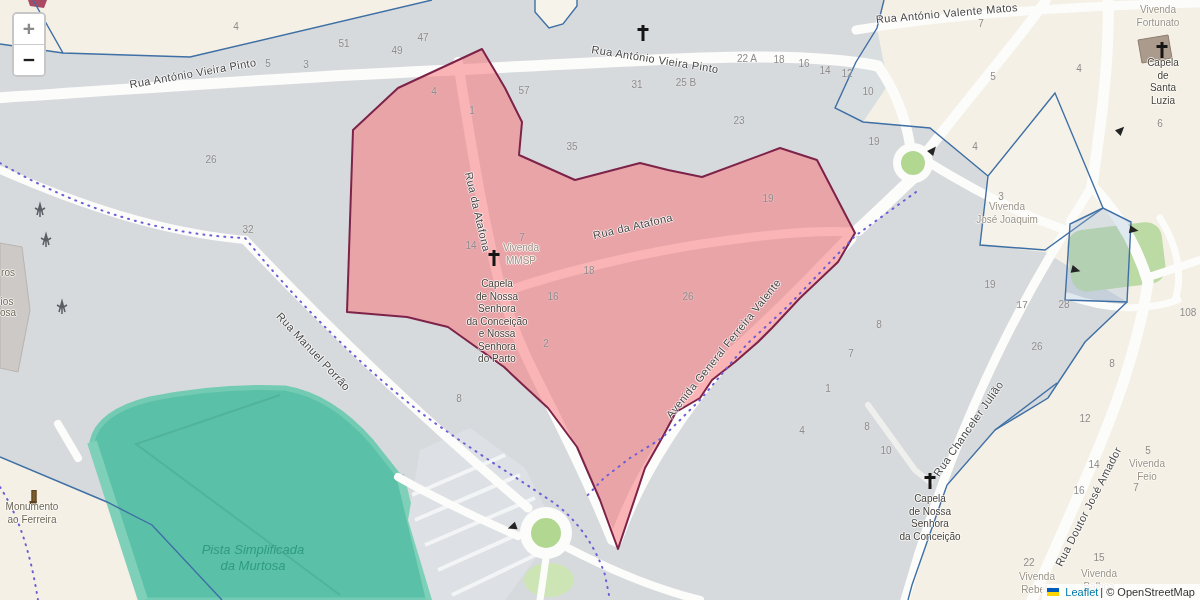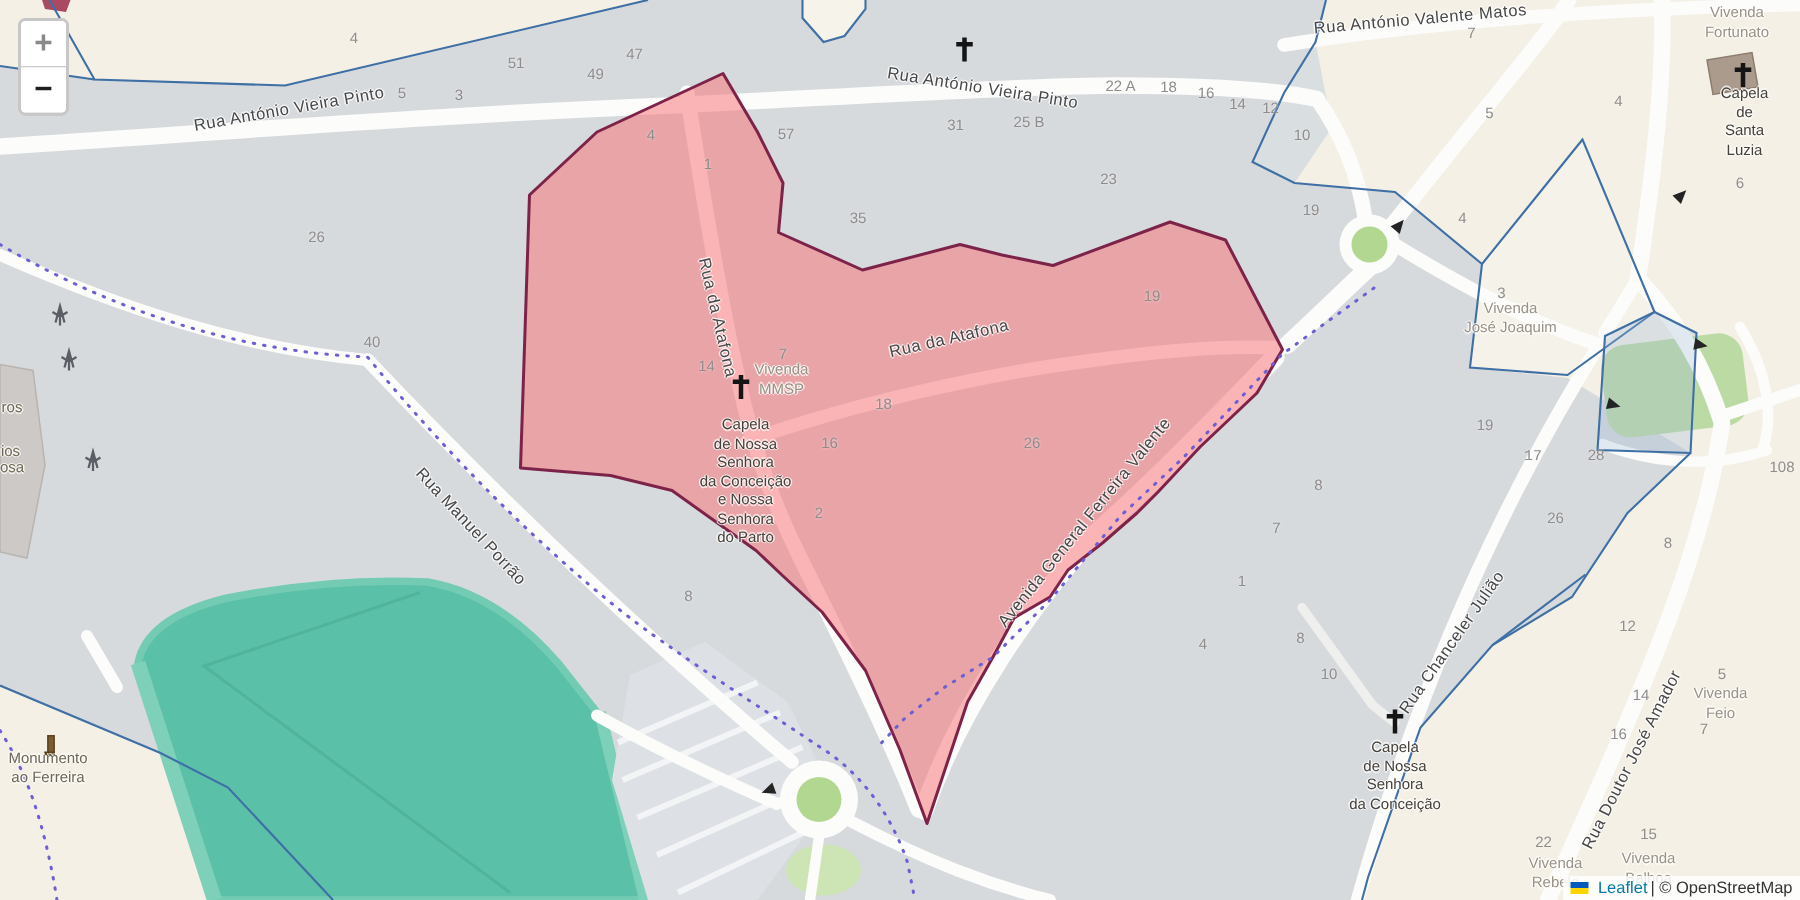--- a/index.html
+++ b/index.html
@@ -200,40 +200,42 @@
 da Conceição
 e Nossa
 Senhora
 do Parto</div>
     <div class="lbl chapel" style="left:930px;top:518px">Capela
 de Nossa
 Senhora
 da Conceição</div>
     <div class="lbl olive" style="left:32px;top:513px">Monumento
 ao Ferreira</div>
+    <div class="lbl pista" style="left:253px;top:558px">Pista Simplificada
+da Murtosa</div>
     <div class="lbl place" style="left:1147px;top:470px">Vivenda
 Feio</div>
     <div class="lbl place" style="left:1037px;top:583px">Vivenda
 Rebelo</div>
     <div class="lbl place" style="left:1099px;top:580px">Vivenda
 Balboa</div>
     <div class="lbl olive" style="left:8px;top:273px">ros</div>
     <div class="lbl olive" style="left:7px;top:302px">ios</div>
     <div class="lbl olive" style="left:8px;top:313px">osa</div>
   </div>
 
   <div class="layer">
       <div class="hn" style="left: 236px; top: 26px;">4</div>
       <div class="hn" style="left: 344px; top: 43px;">51</div>
       <div class="hn" style="left: 384px; top: 50px; margin-left: 13px;">49</div>
       <div class="hn" style="left: 423px; top: 37px;">47</div>
       <div class="hn" style="left: 268px; top: 63px;">5</div>
       <div class="hn" style="left: 306px; top: 64px;">3</div>
       <div class="hn" style="left: 211px; top: 159px;">26</div>
-      <div class="hn" style="left: 248px; top: 229px;">40</div>
+      <div class="hn" style="left: 248px; top: 229px;">32</div>
       <div class="hn" style="left: 434px; top: 91px;">4</div>
       <div class="hn" style="left: 472px; top: 110px;">1</div>
       <div class="hn" style="left: 524px; top: 90px;">57</div>
       <div class="hn" style="left: 572px; top: 98px; margin-top: 48px;">35</div>
       <div class="hn" style="left: 637px; top: 84px;">31</div>
       <div class="hn" style="left: 686px; top: 82px;">25 B</div>
       <div class="hn" style="left: 747px; top: 58px; text-align: center;">22 A</div>
       <div class="hn" style="left: 779px; top: 59px;">18</div>
       <div class="hn" style="left: 804px; top: 63px;">16</div>
       <div class="hn" style="left: 825px; top: 70px;">14</div>

